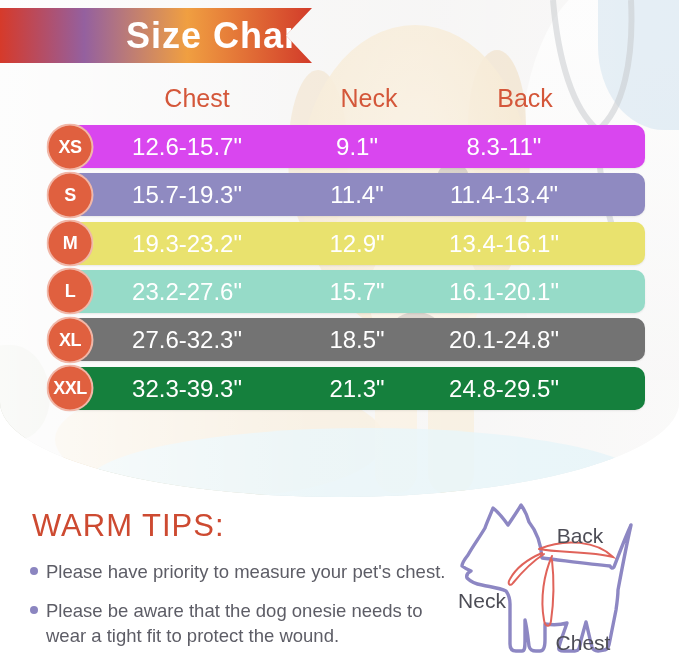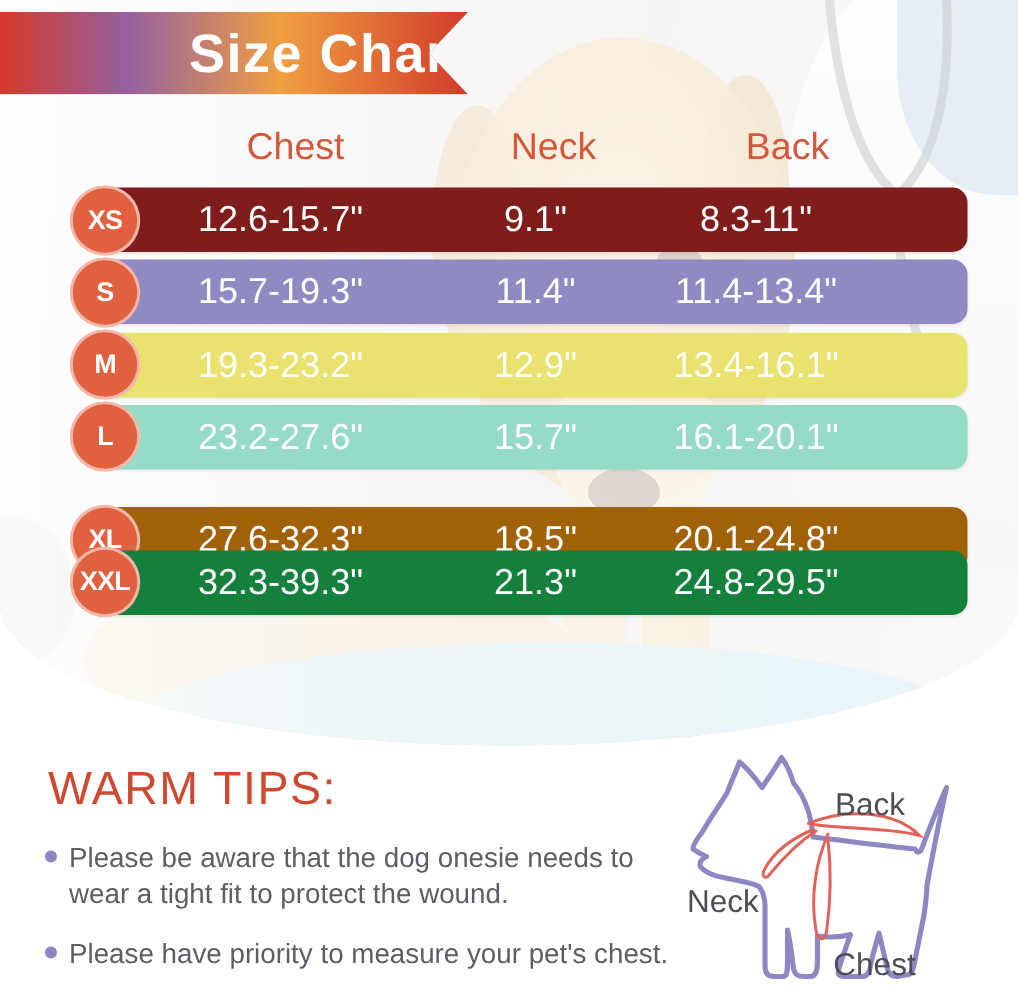--- a/index.html
+++ b/index.html
@@ -112,21 +112,21 @@
 
   <div class="banner">
     <span>Size Chart</span>
   </div>
 
   <div class="col-header h-chest">Chest</div>
   <div class="col-header h-neck">Neck</div>
   <div class="col-header h-back">Back</div>
 
   <div id="rows">
-    <div class="row-bar" style="top: 125px; background: #7f1d1d;">
+    <div class="row-bar" style="top: 125px; background: #d946ef;">
       <div class="size-badge">XS</div>
       <span class="cell cell-chest">12.6-15.7"</span>
       <span class="cell cell-neck">9.1"</span>
       <span class="cell cell-back">8.3-11"</span>
     </div>
 
     <div class="row-bar" style="top: 173.3px; background: rgb(143, 138, 193);">
       <div class="size-badge">S</div>
       <span class="cell cell-chest">15.7-19.3"</span>
       <span class="cell cell-neck">11.4"</span>
@@ -140,46 +140,46 @@
       <span class="cell cell-back">13.4-16.1"</span>
     </div>
 
     <div class="row-bar" style="top: 269.9px; background: rgb(150, 219, 200);">
       <div class="size-badge">L</div>
       <span class="cell cell-chest">23.2-27.6"</span>
       <span class="cell cell-neck">15.7"</span>
       <span class="cell cell-back">16.1-20.1"</span>
     </div>
 
-    <div class="row-bar" style="top: 318.2px; background: #a16207; margin-top: 20px;">
+    <div class="row-bar" style="top: 318.2px; background: #737373;">
       <div class="size-badge">XL</div>
       <span class="cell cell-chest">27.6-32.3"</span>
       <span class="cell cell-neck">18.5"</span>
       <span class="cell cell-back">20.1-24.8"</span>
     </div>
 
     <div class="row-bar" style="top: 366.5px; background: #15803d;">
       <div class="size-badge">XXL</div>
       <span class="cell cell-chest">32.3-39.3"</span>
       <span class="cell cell-neck">21.3"</span>
       <span class="cell cell-back">24.8-29.5"</span>
     </div>
   </div>
 
   <div class="tips">
     <h2>WARM TIPS:</h2>
     <ul>
       <li>
         <span class="bullet-dot"></span>
-        <span>Please be aware that the dog onesie needs to
-wear a tight fit to protect the wound.</span>
+        <span>Please have priority to measure your pet's chest.</span>
       </li>
       <li>
         <span class="bullet-dot"></span>
-        <span>Please have priority to measure your pet's chest.</span>
+        <span>Please be aware that the dog onesie needs to
+wear a tight fit to protect the wound.</span>
       </li>
     </ul>
   </div>
 
   <svg class="diagram" width="239" height="166" viewBox="0 0 239 166">
     <path class="outline" d="M102,66
       C101,52 97,40 89,30 C87,23 84,17 81,13 C77,20 72,27 68,33
       C63,26 58,20 53,16 C50,24 47,30 45,36 C39,46 33,54 28,63
       C24,68 22,71 22,74 C26,77 29,78 31,79 C27,81 26,83 27,86
       C31,90 36,92 42,93 C51,95 60,96 66,99 C69,103 70,107 70,112

